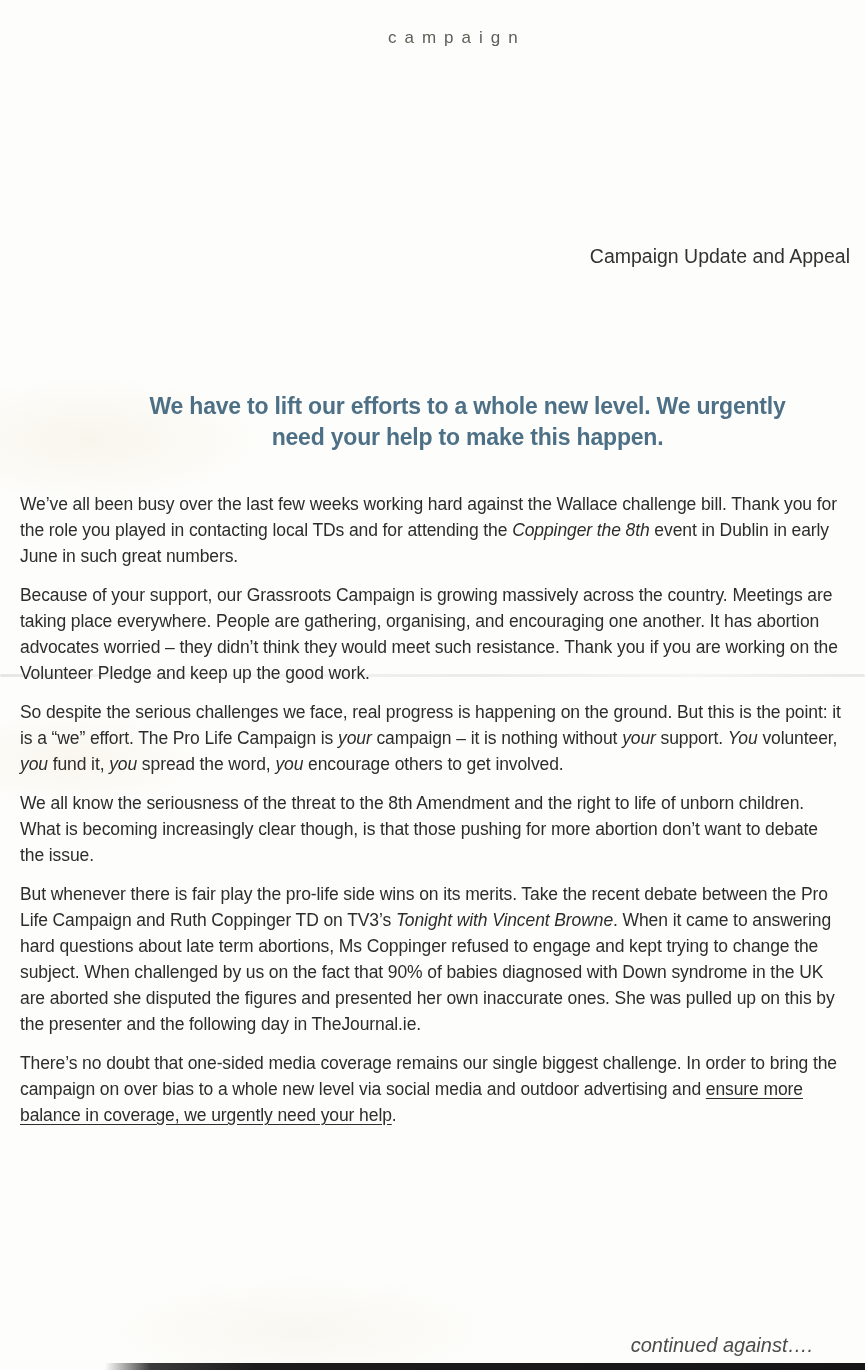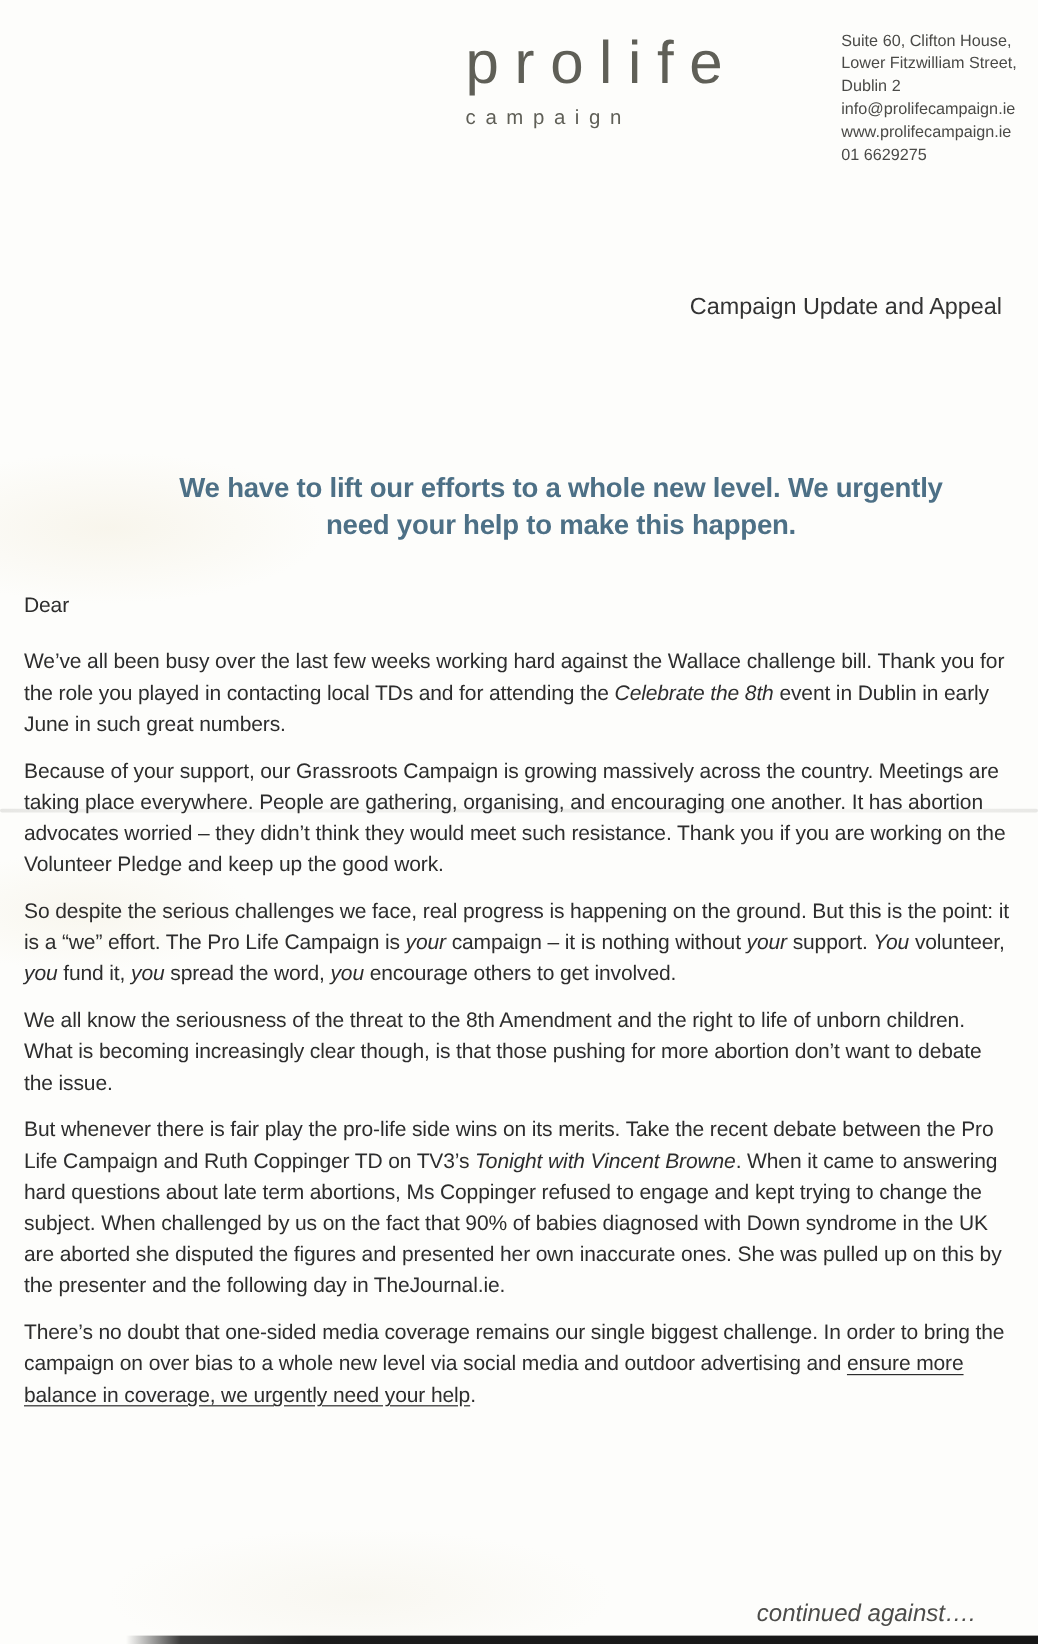--- a/index.html
+++ b/index.html
@@ -48,21 +48,21 @@
     position: absolute;
     left: 701px; top: 24px;
     font-size: 13.5px;
     line-height: 19px;
     color: #4a4a47;
   }
 
   
   .update-heading {
     position: absolute;
-    right: 30px; top: 245px;
+    right: 15px; top: 245px;
     text-align: right;
     font-size: 19.5px;
     line-height: 22px;
     color: #333;
   }
 
   
   .headline {
     position: absolute;
     left: 0; top: 391px;
@@ -115,47 +115,37 @@
     width: 760px; height: 7px;
     background: linear-gradient(90deg, rgba(20,20,20,0) 0%, rgba(25,25,25,.85) 6%, #1c1c1c 20%, #161616 100%);
   }
 </style>
 </head>
 <body>
 
 <div class="page">
 
   <div class="logo-block">
-    <div class="logo-main">prolife</div>
     <div class="logo-sub">campaign</div>
   </div>
 
-  <div class="contact-block">
-    <div>Suite 60, Clifton House,</div>
-    <div>Lower Fitzwilliam Street,</div>
-    <div>Dublin 2</div>
-    <div>info@prolifecampaign.ie</div>
-    <div>www.prolifecampaign.ie</div>
-    <div>01 6629275</div>
-  </div>
 
   <div class="update-heading">
     <div>Campaign Update and Appeal</div>
   </div>
 
   <div class="headline">
     <div>We have to lift our efforts to a whole new level. We urgently</div>
     <div>need your help to make this happen.</div>
   </div>
 
   <div class="crease"></div>
 
   <div class="letter-body">
-    <div class="salutation">Dear</div>
-    <div class="para"><span>We’ve all been busy over the last few weeks working hard against the Wallace challenge bill. Thank you for the role you played in contacting local TDs and for attending the </span><span class="seg-i">Celebrate the 8th</span><span> event in Dublin in early June in such great numbers.</span></div>
+    <div class="para"><span>We’ve all been busy over the last few weeks working hard against the Wallace challenge bill. Thank you for the role you played in contacting local TDs and for attending the </span><span class="seg-i">Coppinger the 8th</span><span> event in Dublin in early June in such great numbers.</span></div>
     <div class="para"><span>Because of your support, our Grassroots Campaign is growing massively across the country. Meetings are taking place everywhere. People are gathering, organising, and encouraging one another. It has abortion advocates worried – they didn’t think they would meet such resistance. Thank you if you are working on the Volunteer Pledge and keep up the good work.</span></div>
     <div class="para"><span>So despite the serious challenges we face, real progress is happening on the ground. But this is the point: it is a “we” effort. The Pro Life Campaign is </span><span class="seg-i">your</span><span> campaign – it is nothing without </span><span class="seg-i">your</span><span> support. </span><span class="seg-i">You</span><span> volunteer, </span><span class="seg-i">you</span><span> fund it, </span><span class="seg-i">you</span><span> spread the word, </span><span class="seg-i">you</span><span> encourage others to get involved.</span></div>
     <div class="para"><span>We all know the seriousness of the threat to the 8th Amendment and the right to life of unborn children. What is becoming increasingly clear though, is that those pushing for more abortion don’t want to debate the issue.</span></div>
     <div class="para"><span>But whenever there is fair play the pro-life side wins on its merits.  Take the recent debate between the Pro Life Campaign and Ruth Coppinger TD on TV3’s </span><span class="seg-i">Tonight with Vincent Browne</span><span>. When it came to answering hard questions about late term abortions, Ms Coppinger refused to engage and kept trying to change the subject. When challenged by us on the fact that 90% of babies diagnosed with Down syndrome in the UK are aborted she disputed the figures and presented her own inaccurate ones. She was pulled up on this by the presenter and the following day in TheJournal.ie.</span></div>
     <div class="para"><span>There’s no doubt that one-sided media coverage remains our single biggest challenge.  In order to bring the campaign on over bias to a whole new level via social media and outdoor advertising and </span><span class="seg-u">ensure more balance in coverage, we urgently need your help</span><span>.</span></div>
   </div>
 
   <div class="continued">continued against….</div>
   <div class="scan-edge"></div>
 

